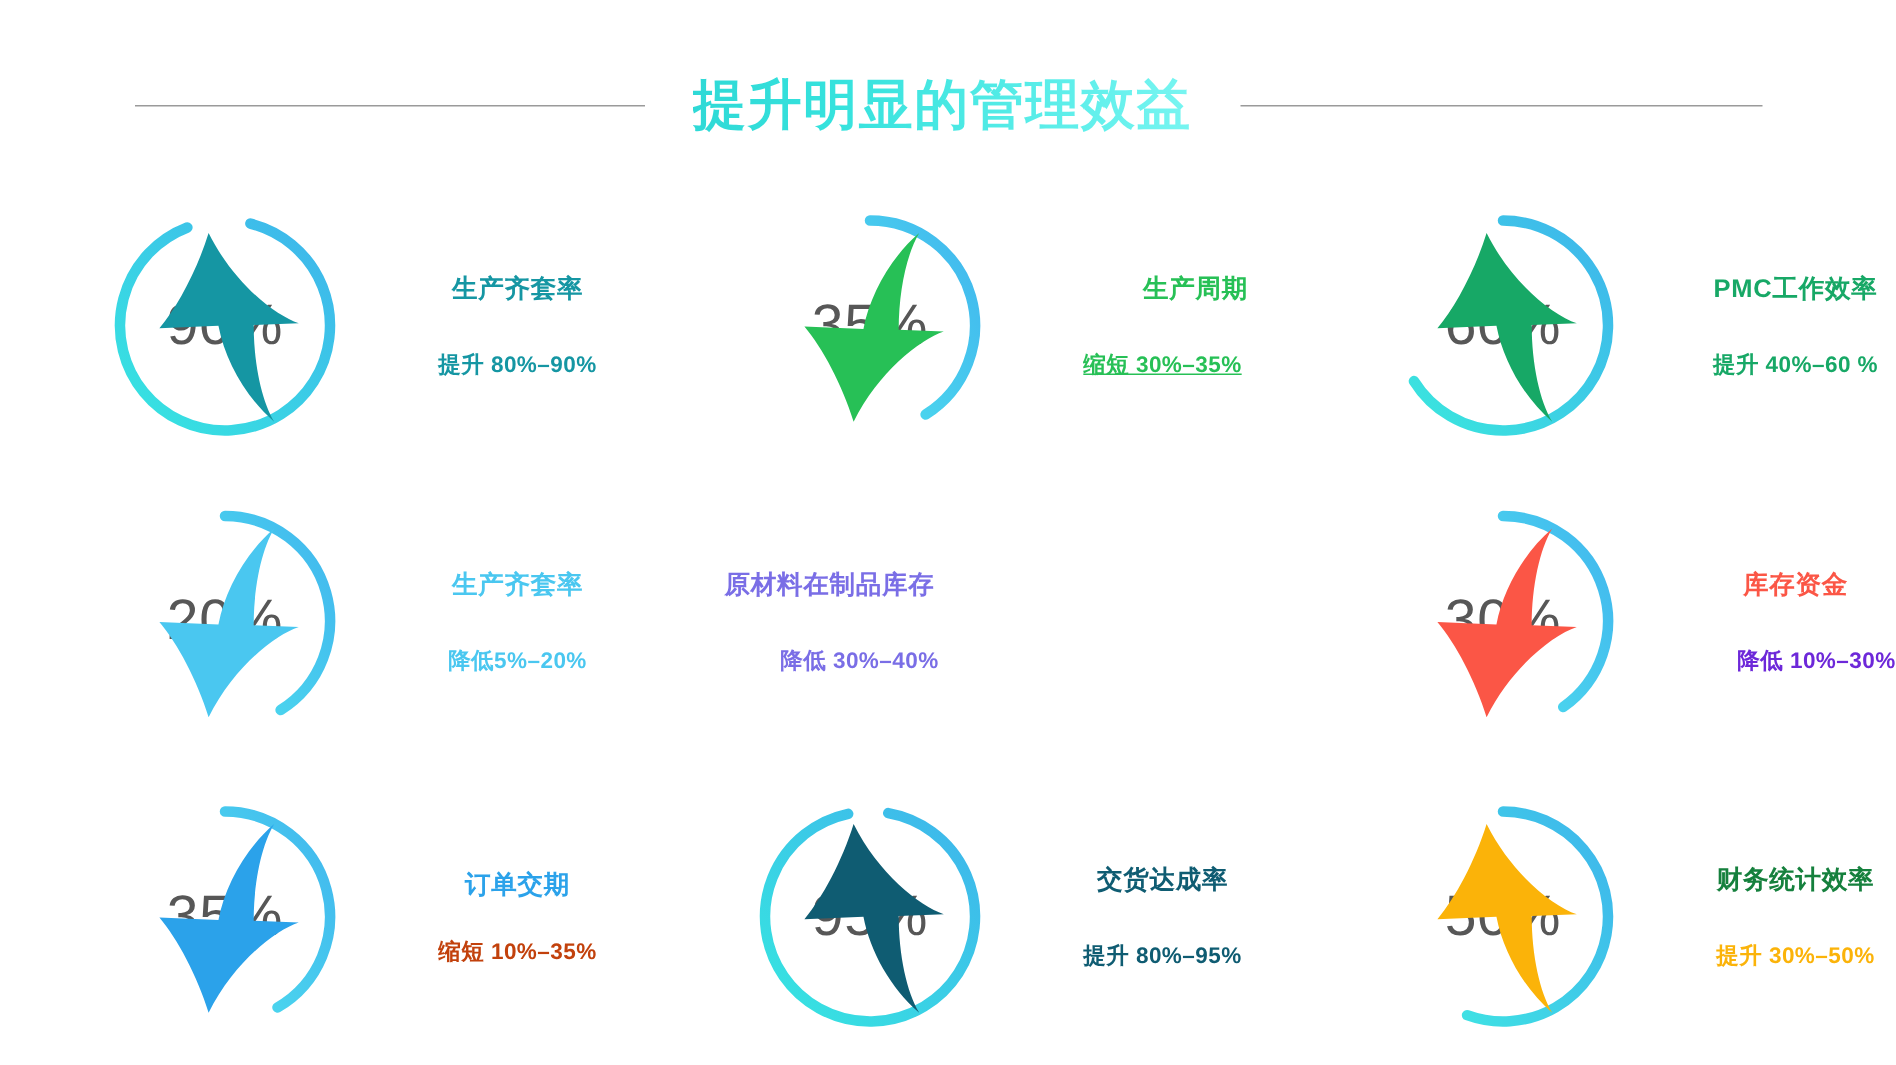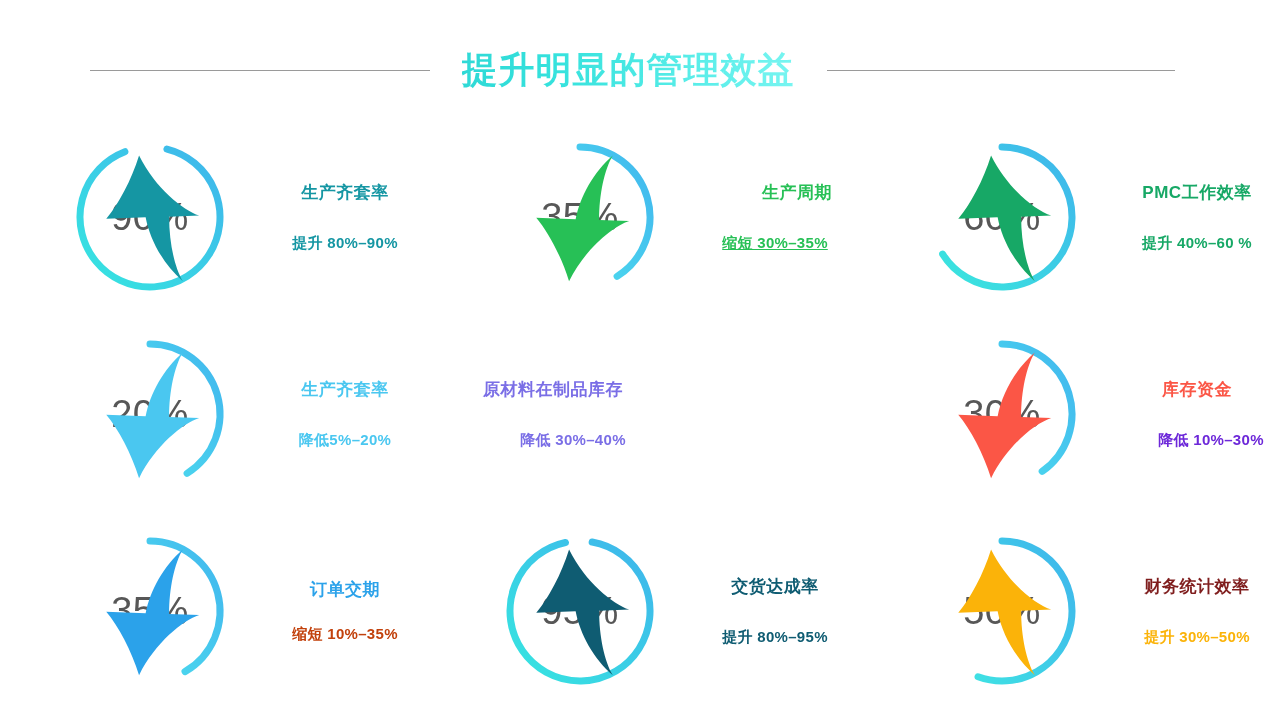--- a/index.html
+++ b/index.html
@@ -315,17 +315,17 @@
           <path d="M 82.00 12.00 A 70 70 0 1 1 58.06 147.78" fill="none" stroke="url(#g8)" stroke-width="7" stroke-linecap="round"></path>
         </svg>
         <div class="ring-center">
           <div class="pct">50%</div>
           <svg class="arrow" viewBox="0 0 30 28">
             <path d="M13 2 C16 8 21 12 24 13 L18.5 13.2 C18.5 18 19.5 22.5 21 25 C17.5 22 15 17.5 14.2 13.3 L7 13.6 C9.2 11 11.6 6.5 13 2 Z" fill="#fbb309"></path>
           </svg>
         </div>
       </div>
       <div class="texts">
-        <div class="kpi-label" style="color: #7f1d1d;">财务统计效率</div>
+        <div class="kpi-label" style="color: #15803d;">财务统计效率</div>
         <div class="kpi-delta" style="color: rgb(251, 179, 9);">提升 30%–50%</div>
       </div>
     </div>
   </div>
 
 </body></html>

